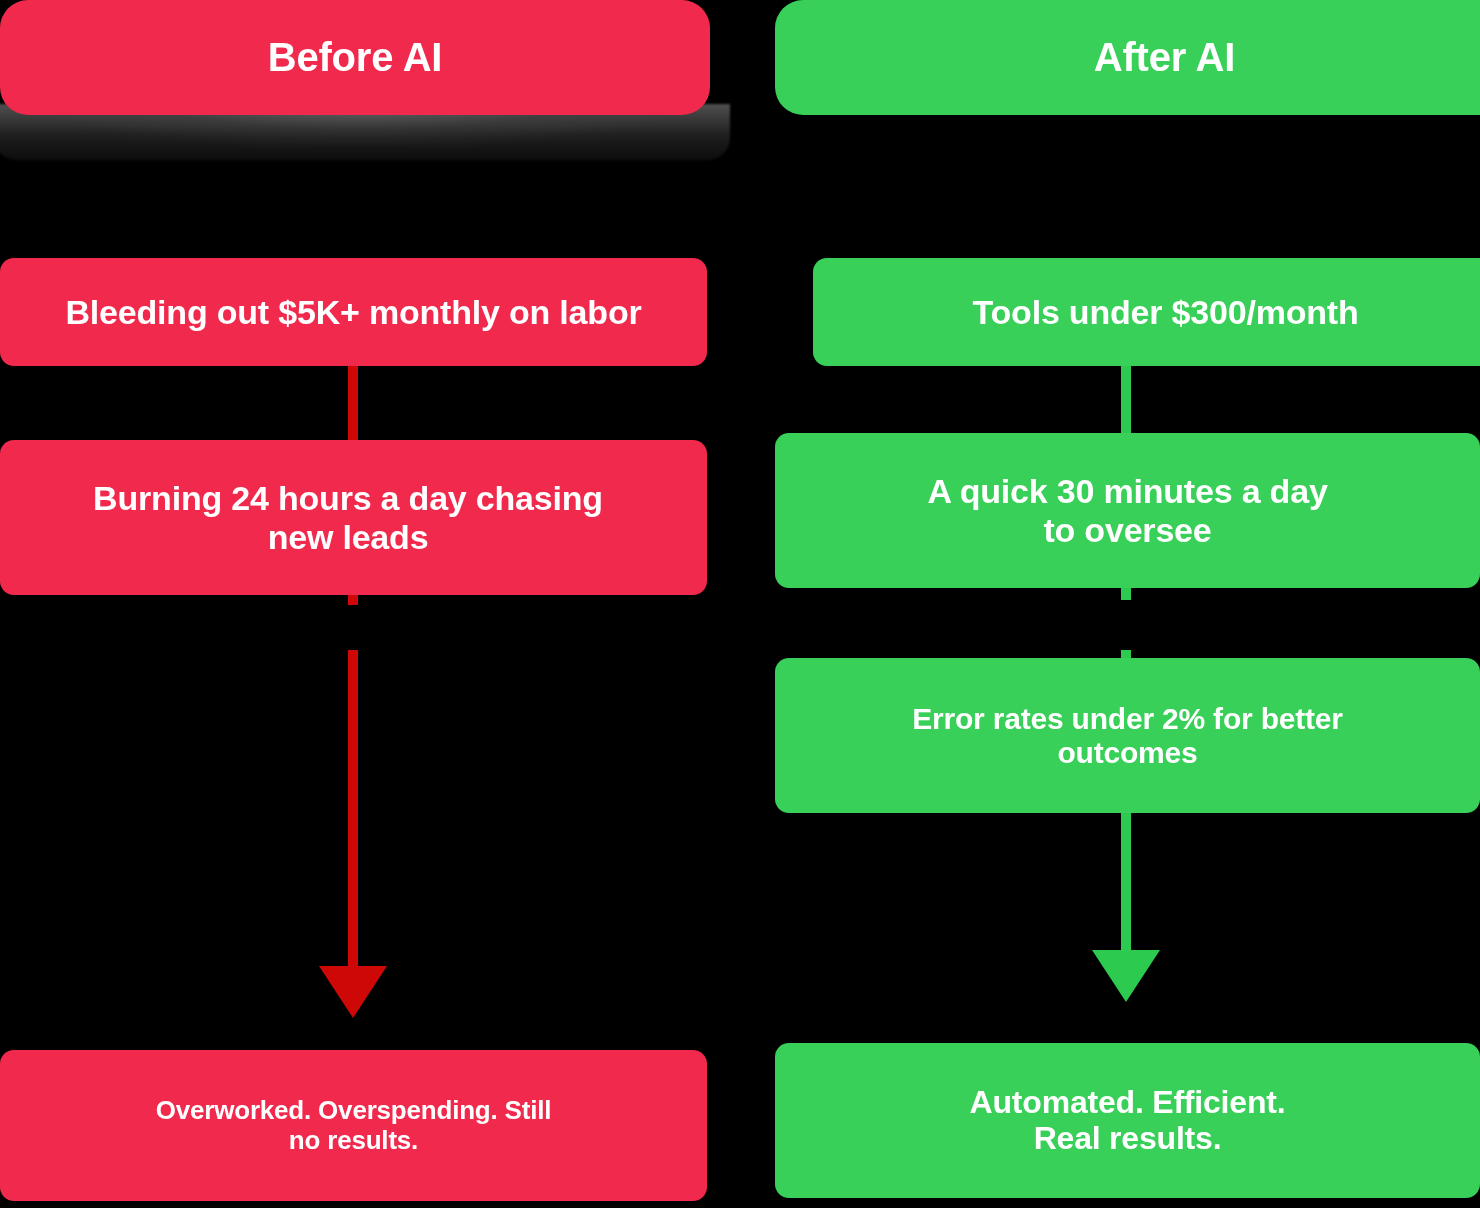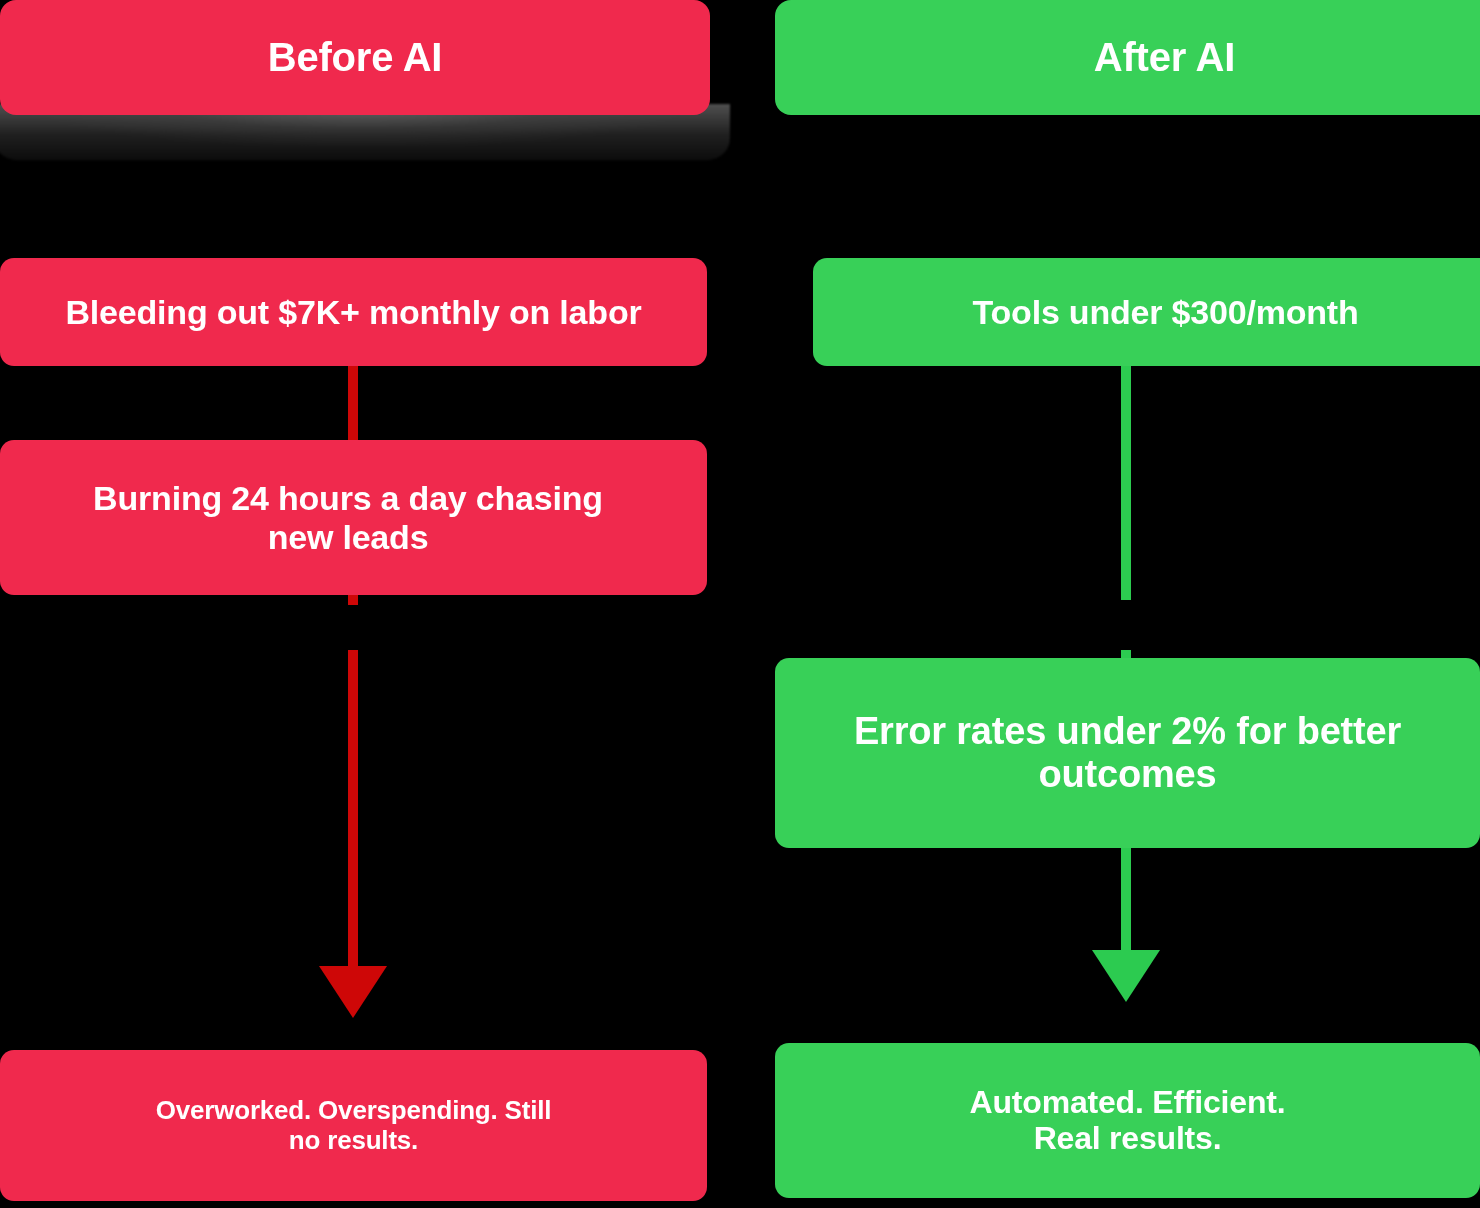--- a/index.html
+++ b/index.html
@@ -34,21 +34,21 @@
   }
   .card.red   { background:#F0294D; }
   .card.green { background:#38D058; }
 
   .card .txt { display:block; white-space:pre-line; }
 
   
   .header {
     height:115px;
     font-size:40px;
-    border-radius:16px;
+    border-radius:28px;
   }
   #hdr-before {
     left:0px; top:0px; width:710px;
   }
   
   #hdr-before-glow {
     position:absolute;
     left:-6px; top:104px;
     width:736px; height:56px;
     border-radius:0 0 22px 22px;
@@ -74,21 +74,21 @@
 
   
   #red-1 { left:0px;  top:258px;  width:707px; height:108px; font-size:34px; }
   #red-2 { left:0px;  top:440px;  width:707px; height:155px; font-size:34px;padding-left:7px; }
   #red-3 { left:0px;  top:665px;  width:707px; height:155px; font-size:34px; }
   #red-4 { left:0px;  top:1050px; width:707px; height:151px; font-size:26px; }
 
   
   #green-1 { left:813px; top:258px;  width:705px; height:108px; font-size:34px; }
   #green-2 { left:775px; top:433px;  width:705px; height:155px; font-size:34px; }
-  #green-3 { left:775px; top:658px;  width:705px; height:190px; font-size:38px; }
+  #green-3 { left:775px; top:658px;  width:705px; height:155px; font-size:30px; }
   #green-4 { left:775px; top:1043px; width:705px; height:155px; font-size:32px; }
 
   
   .connector {
     position:absolute;
     width:10px;
     z-index:2;
   }
   .connector.red   { background:#CE0707; }
   .connector.green { background:#2CCB50; }
@@ -128,21 +128,21 @@
   <div class="card red header" id="hdr-before">
     <span class="txt">Before AI</span>
   </div>
 
   <div class="connector red" id="conn-r1"></div>
   <div class="connector red" id="conn-r2"></div>
   <div class="connector red" id="conn-r3"></div>
   <div class="arrowhead" id="arrow-red"></div>
 
   <div class="card red" id="red-1">
-    <span class="txt">Bleeding out $7K+ monthly on labor</span>
+    <span class="txt">Bleeding out $5K+ monthly on labor</span>
   </div>
 
   <div class="card red" id="red-2">
     <span class="txt">Burning 24 hours a day chasing
 new leads</span>
   </div>
 
 
   <div class="card red" id="red-4">
     <span class="txt">Overworked. Overspending. Still
@@ -155,20 +155,24 @@
 
   <div class="connector green" id="conn-g1"></div>
   <div class="connector green" id="conn-g2"></div>
   <div class="connector green" id="conn-g3"></div>
   <div class="arrowhead" id="arrow-green"></div>
 
   <div class="card green" id="green-1">
     <span class="txt">Tools under $300/month</span>
   </div>
 
+  <div class="card green" id="green-2">
+    <span class="txt">A quick 30 minutes a day
+to oversee</span>
+  </div>
 
   <div class="card green" id="green-3">
     <span class="txt">Error rates under 2% for better
 outcomes</span>
   </div>
 
   <div class="card green" id="green-4">
     <span class="txt">Automated. Efficient.
 Real results.</span>
   </div>

